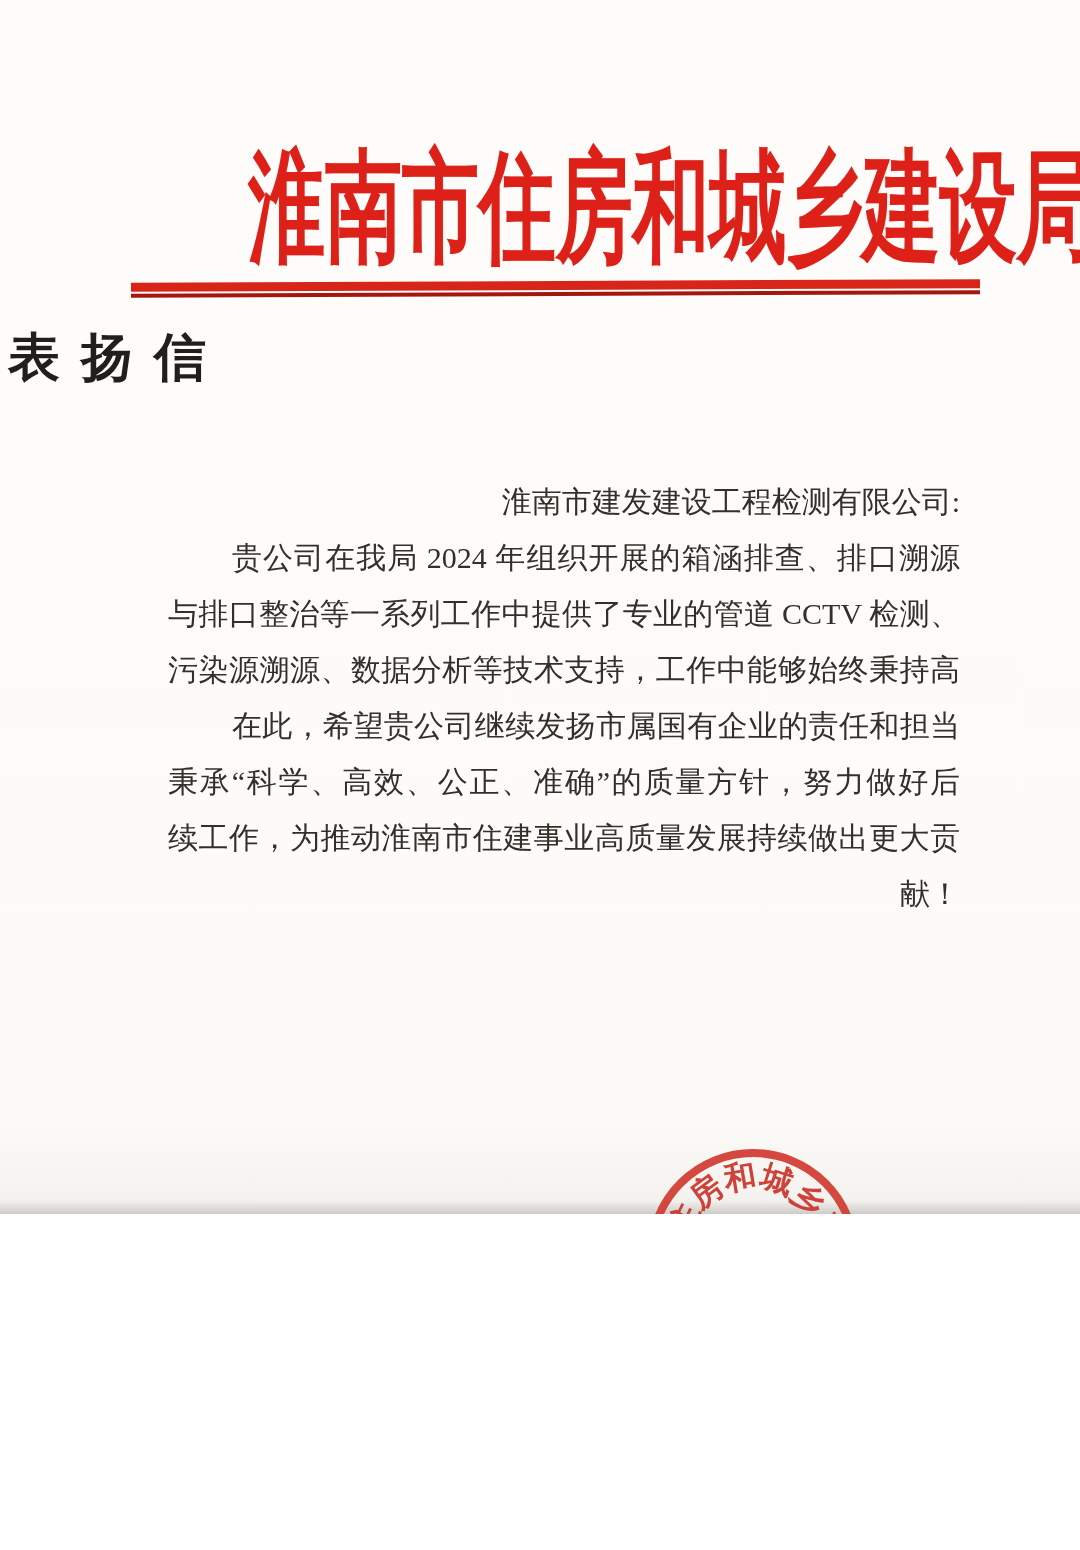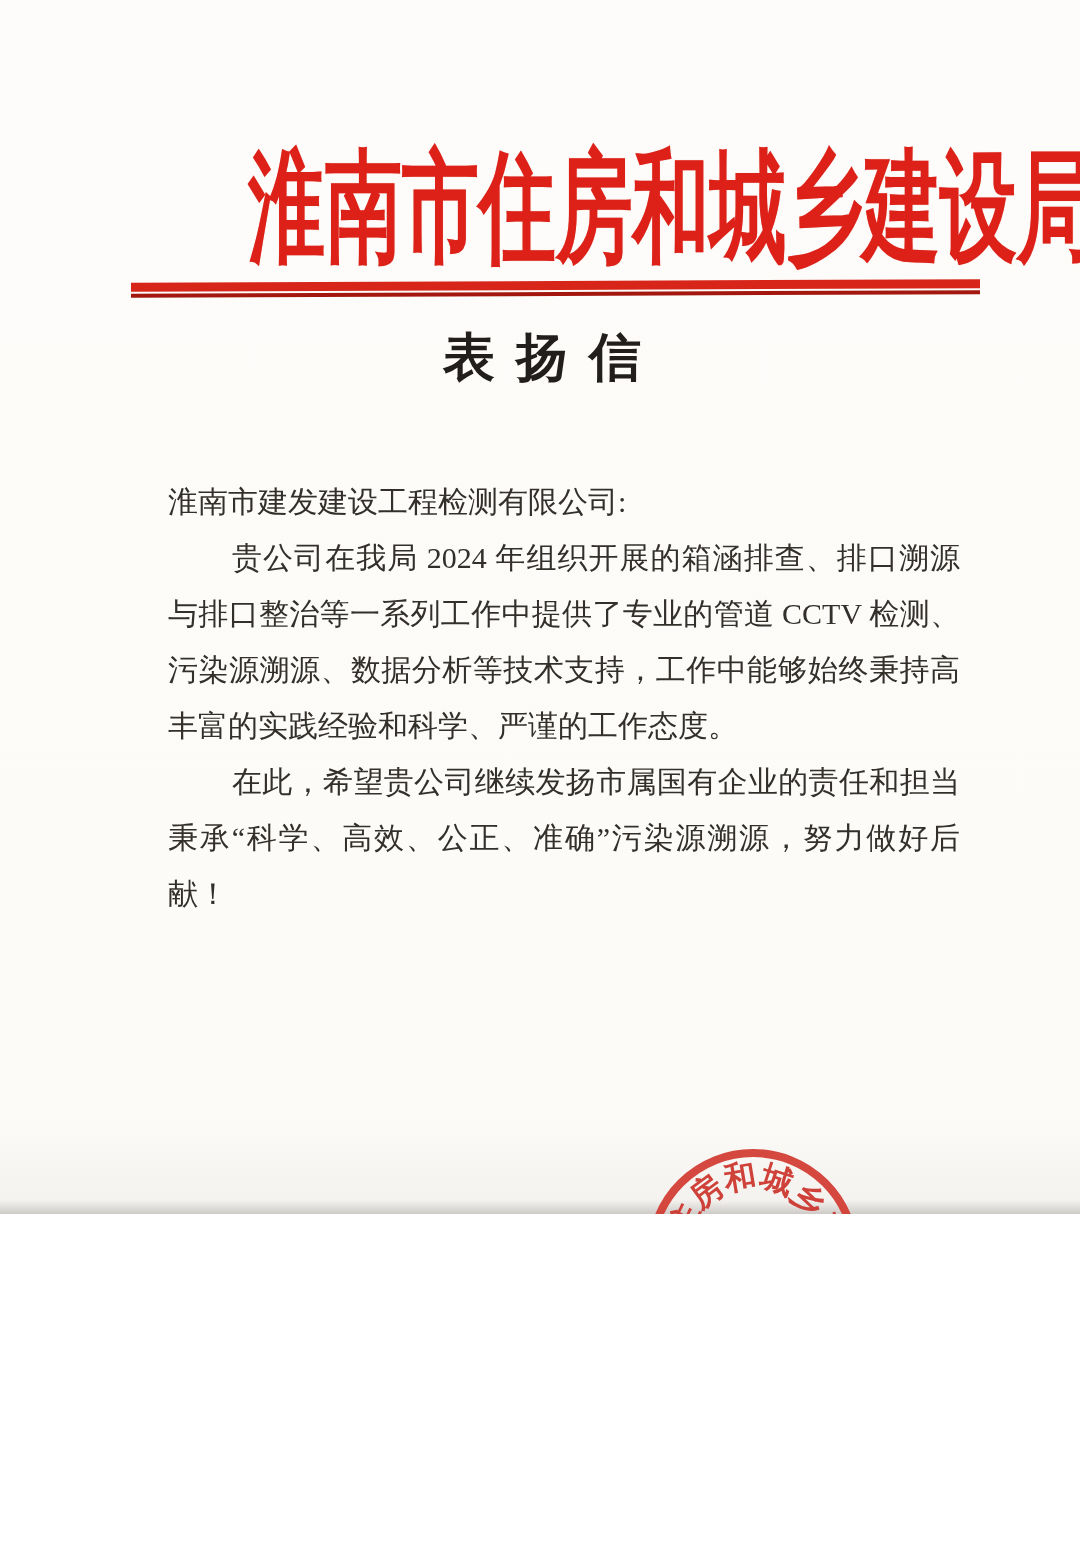--- a/index.html
+++ b/index.html
@@ -20,28 +20,29 @@
   }
   
   .rule{position:absolute;left:131px;width:849px;}
   .rule-top{top:281px;transform:rotate(-0.25deg);}
   .rule-top .r-thick{height:9px;background:#d7251a;}
   .rule-top .r-gap{height:2px;}
   .rule-top .r-thin{height:4px;background:#a3170e;}
   
   .letter-title{
     position:absolute;top:330px;left:0;right:0;height:56px;line-height:56px;
-    text-align:center;font-size:52px;font-weight:bold;letter-spacing:4px;
+    font-size:52px;font-weight:bold;letter-spacing:4px;
     color:#211e1b;text-indent:8px;
   }
   
   .body-block{position:absolute;left:168px;top:474px;width:792px;color:#33302b;}
   .line{
     height:56px;line-height:56px;font-size:30px;
     font-family:"Liberation Serif","DejaVu Serif",serif;
+    text-align:right;
   }
   .jl{text-align:justify;text-align-last:justify;text-justify:inter-ideograph;}
   .ind{text-indent:64px;}
   
   .seal{position:absolute;left:641px;top:1143px;width:224px;height:224px;z-index:2;opacity:.92;}
   .seal text{
     font-family:"Liberation Serif","DejaVu Serif",serif;
     font-size:32px;font-weight:bold;fill:#cc332b;letter-spacing:0px;
   }
   
@@ -75,23 +76,23 @@
     <div class="r-thin"></div>
   </div>
 
   <div class="letter-title">表 扬 信</div>
 
   <div class="body-block">
     <div class="line">淮南市建发建设工程检测有限公司:</div>
     <div class="line jl ind">贵公司在我局 2024 年组织开展的箱涵排查、排口溯源</div>
     <div class="line jl">与排口整治等一系列工作中提供了专业的管道 CCTV 检测、</div>
     <div class="line jl">污染源溯源、数据分析等技术支持，工作中能够始终秉持高</div>
-    <div class="line">丰富的实践经验和科学、严谨的工作态度。</div>
     <div class="line jl ind">在此，希望贵公司继续发扬市属国有企业的责任和担当</div>
-    <div class="line jl">秉承“科学、高效、公正、准确”污染源溯源，努力做好后</div>
+    <div class="line jl">秉承“科学、高效、公正、准确”的质量方针，努力做好后</div>
+    <div class="line jl">续工作，为推动淮南市住建事业高质量发展持续做出更大贡</div>
     <div class="line">献！</div>
   </div>
 
   <svg class="seal" viewBox="0 0 224 224">
     <circle cx="112" cy="112" r="102" fill="none" stroke="#d23a30" stroke-width="8"></circle>
     <polygon points="111,74 120.1,99.5 147.1,100.3 125.7,116.8 133.3,142.7 111,127.5 88.7,142.7 96.3,116.8 74.9,100.3 101.9,99.5" fill="#c5241d"></polygon>
     <path id="sealArc" d="M 86.5 175 A 68 68 0 1 1 157.5 162.5" fill="none"></path>
     <text>
       <textPath href="#sealArc" xlink:href="#sealArc" startOffset="0">淮南市住房和城乡建设局</textPath>
     </text>

